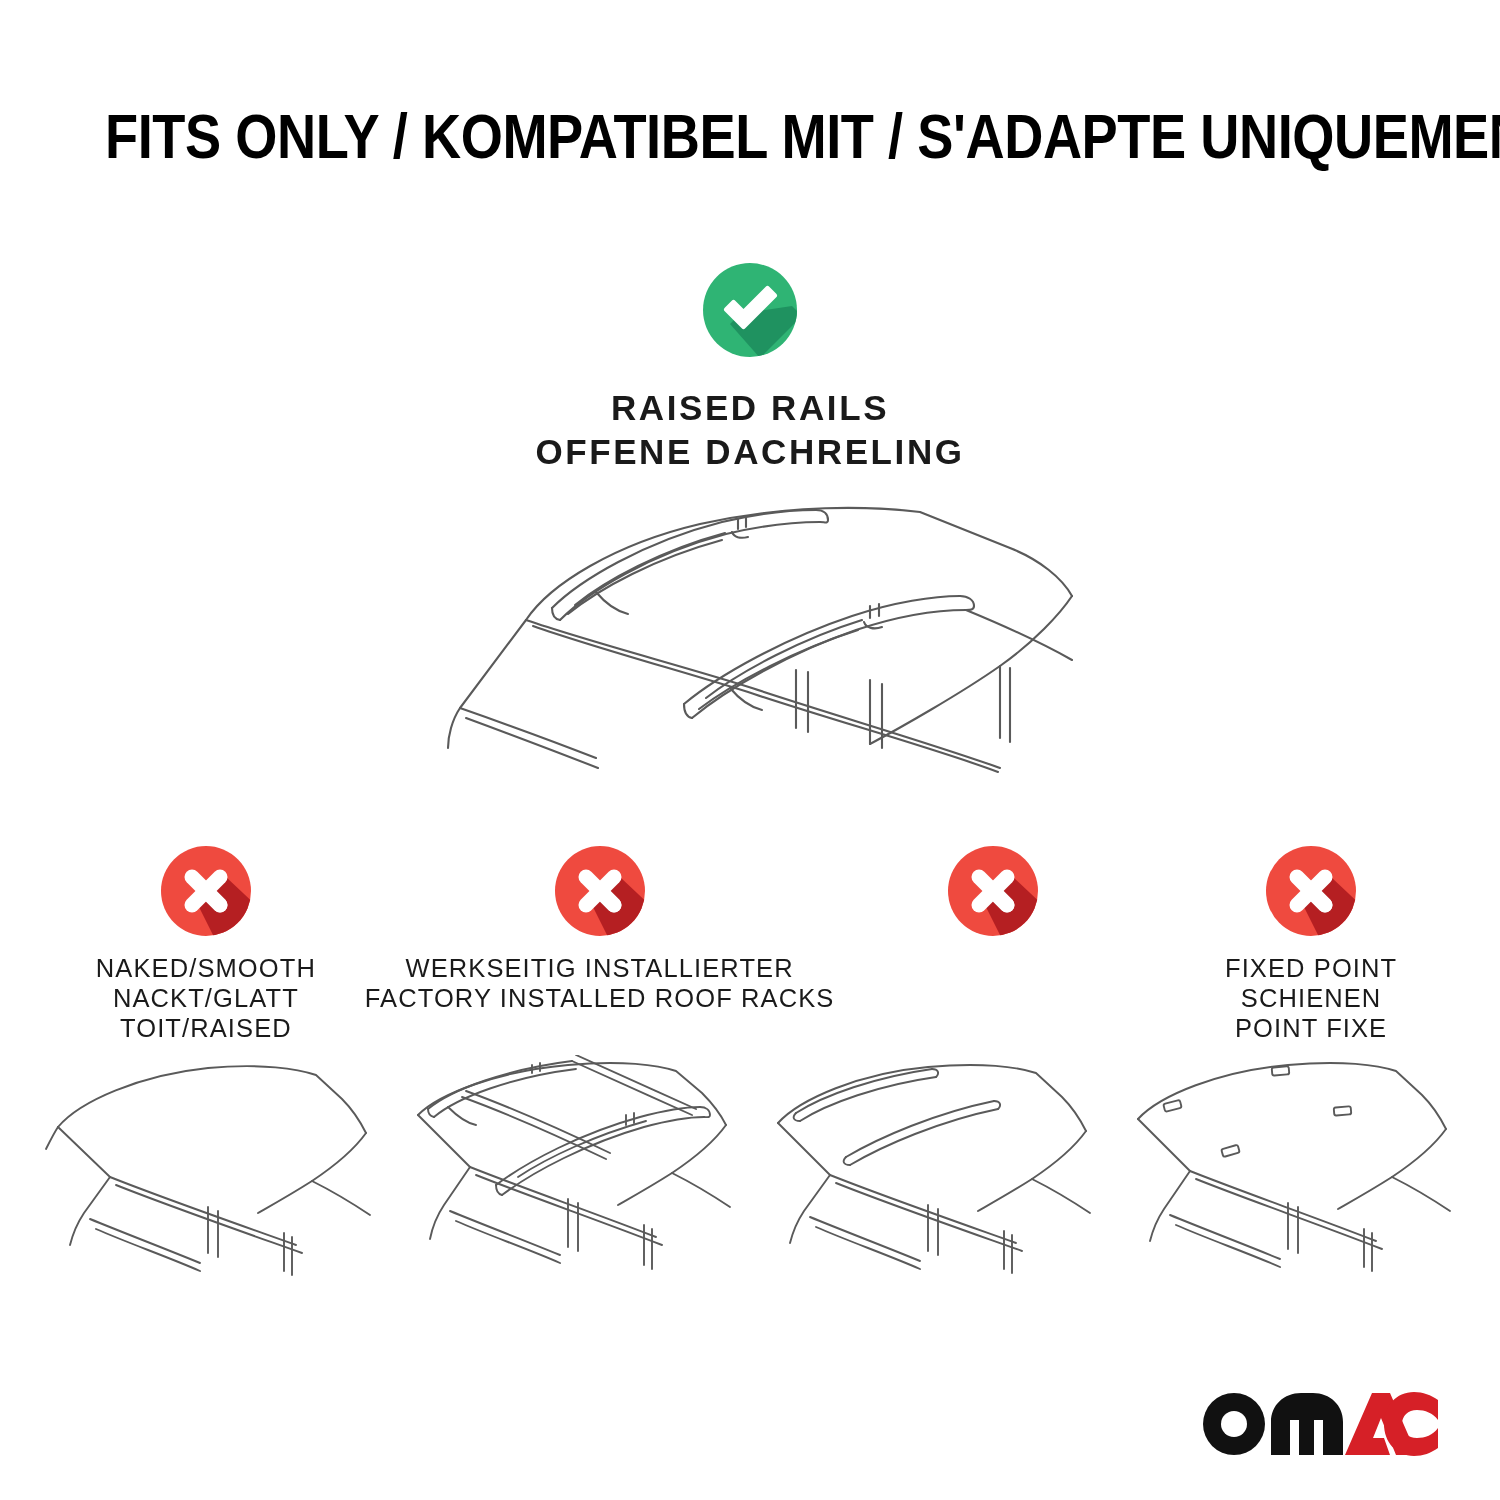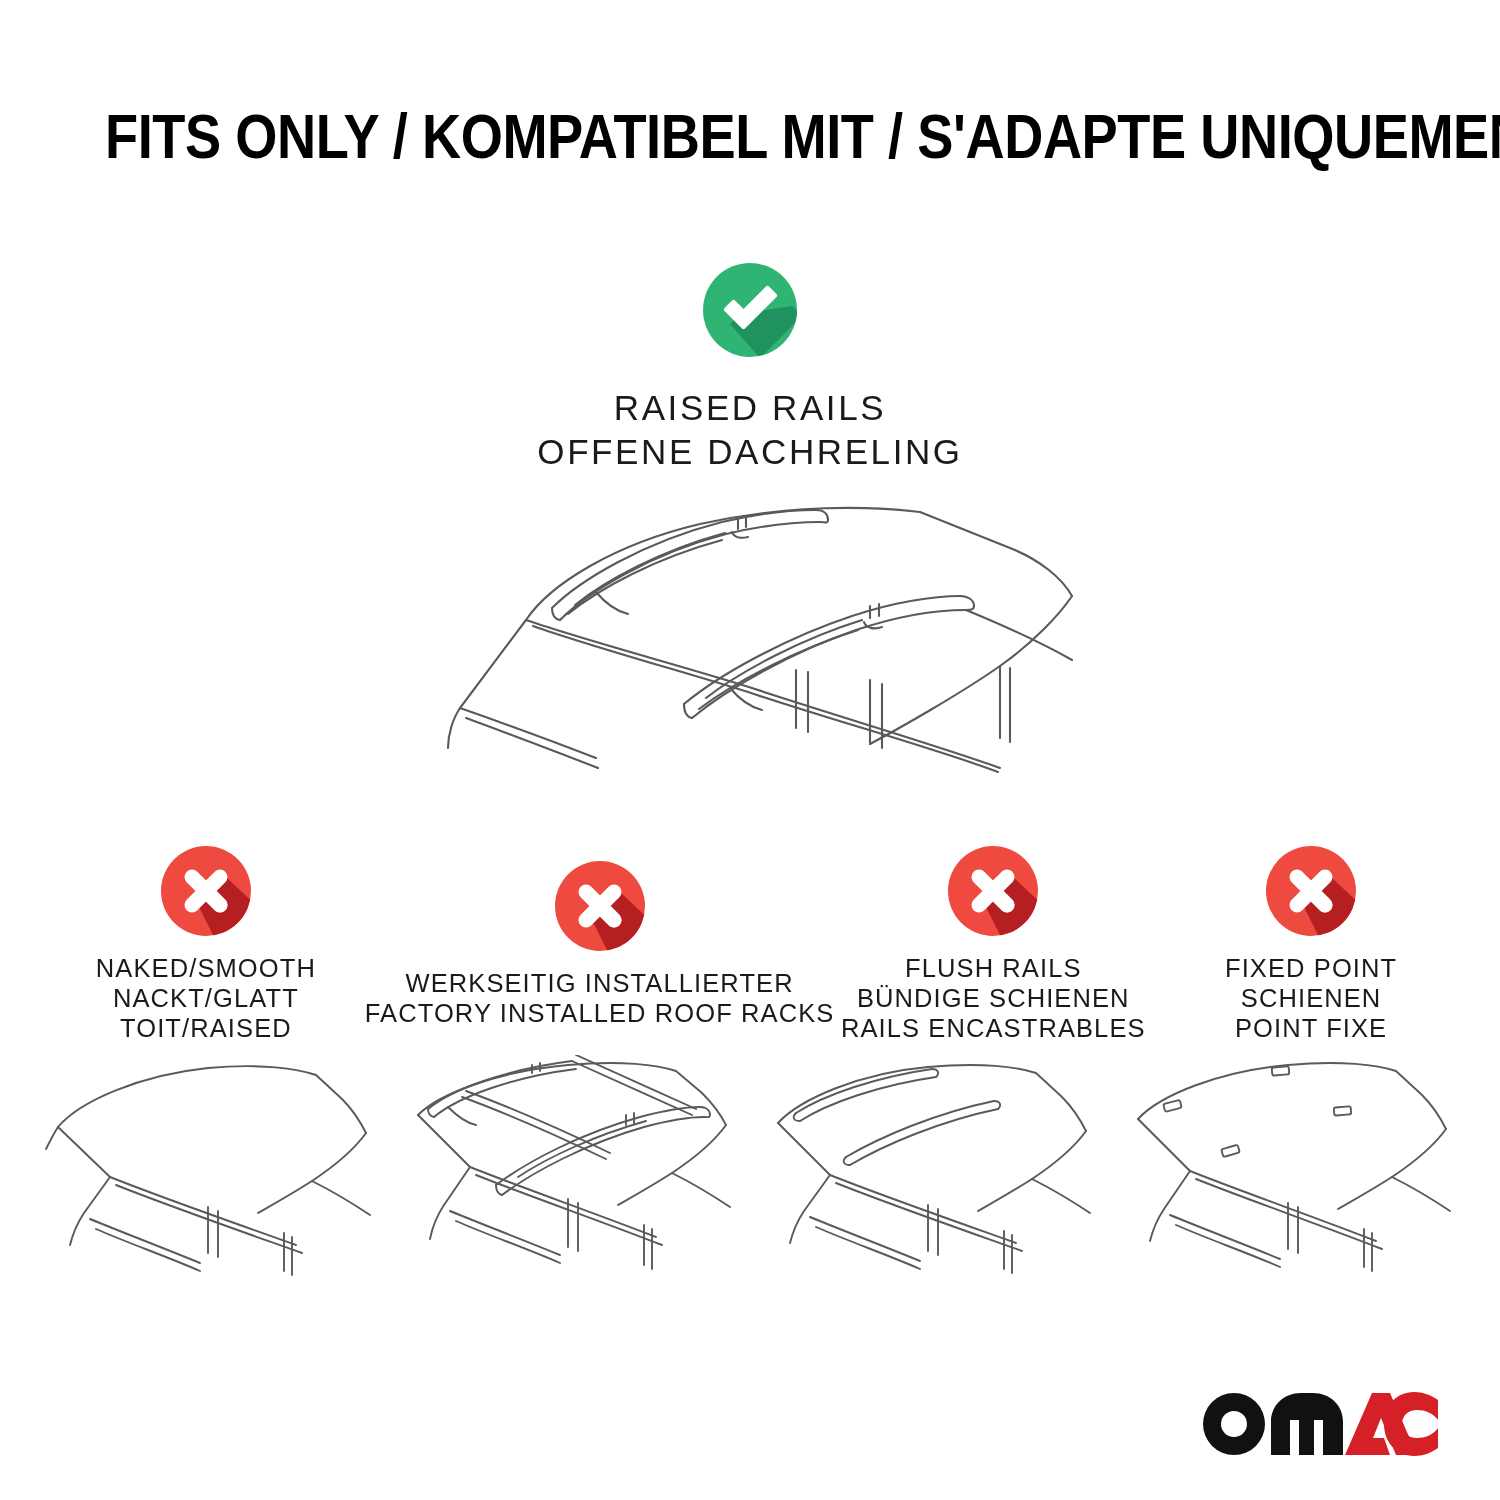--- a/index.html
+++ b/index.html
@@ -32,35 +32,35 @@
   .hero{position:absolute;left:0;right:0;top:262px;}
   .hero-icon{
     width:96px;height:96px;margin:0 auto;position:relative;
   }
   .hero-head{
     margin-top:28px;
     text-align:center;
     font-size:35px;
     letter-spacing:2.6px;
     line-height:44px;
-    font-weight:400;
+    font-weight:700;
     color:#1a1a1a;
     white-space:nowrap;
   }
   .hero-art{
     margin:18px auto 0;
     width:700px;height:300px;
   }
 
   
   .cols{
     position:absolute;
     left:47px;right:30px;top:845px;
     display:flex;
-    align-items:center;
+    align-items:flex-start;
   }
   .col{flex:1 1 0;display:flex;flex-direction:column;align-items:center;}
   .col-icon{width:92px;height:92px;position:relative;}
   .col-label{
     margin-top:16px;
     text-align:center;
     font-size:25.5px;
     line-height:30px;
     letter-spacing:1.1px;
     font-weight:400;
@@ -225,25 +225,20 @@
           <circle cx="46" cy="46" r="45" fill="#ef4a3f"></circle>
           <g clip-path="url(#clipRed3)">
             <path d="M56 36 L46 46 L36 56 L56 96 L100 64 L66 32 Z" fill="#b51f22"></path>
           </g>
           <g stroke-linecap="round" stroke-linejoin="round">
             <path d="M46 46 L60 60" stroke="#dfe2e3" stroke-width="15"></path>
             <path d="M32 32 L60 60" stroke="#ffffff" stroke-width="15"></path>
             <path d="M60 32 L32 60" stroke="#ffffff" stroke-width="15"></path>
           </g>
         </svg>
-      </div>
-      <div class="col-label">
-        <div>FLUSH RAILS</div>
-        <div>BÜNDIGE SCHIENEN</div>
-        <div>RAILS ENCASTRABLES</div>
       </div>
     </div>
 
     <div class="col">
       <div class="col-icon">
         <svg viewBox="0 0 92 92" width="92" height="92" aria-hidden="true">
           <defs>
               <clipPath id="clipRed4">
                 <circle cx="46" cy="46" r="45"></circle>
               </clipPath>

